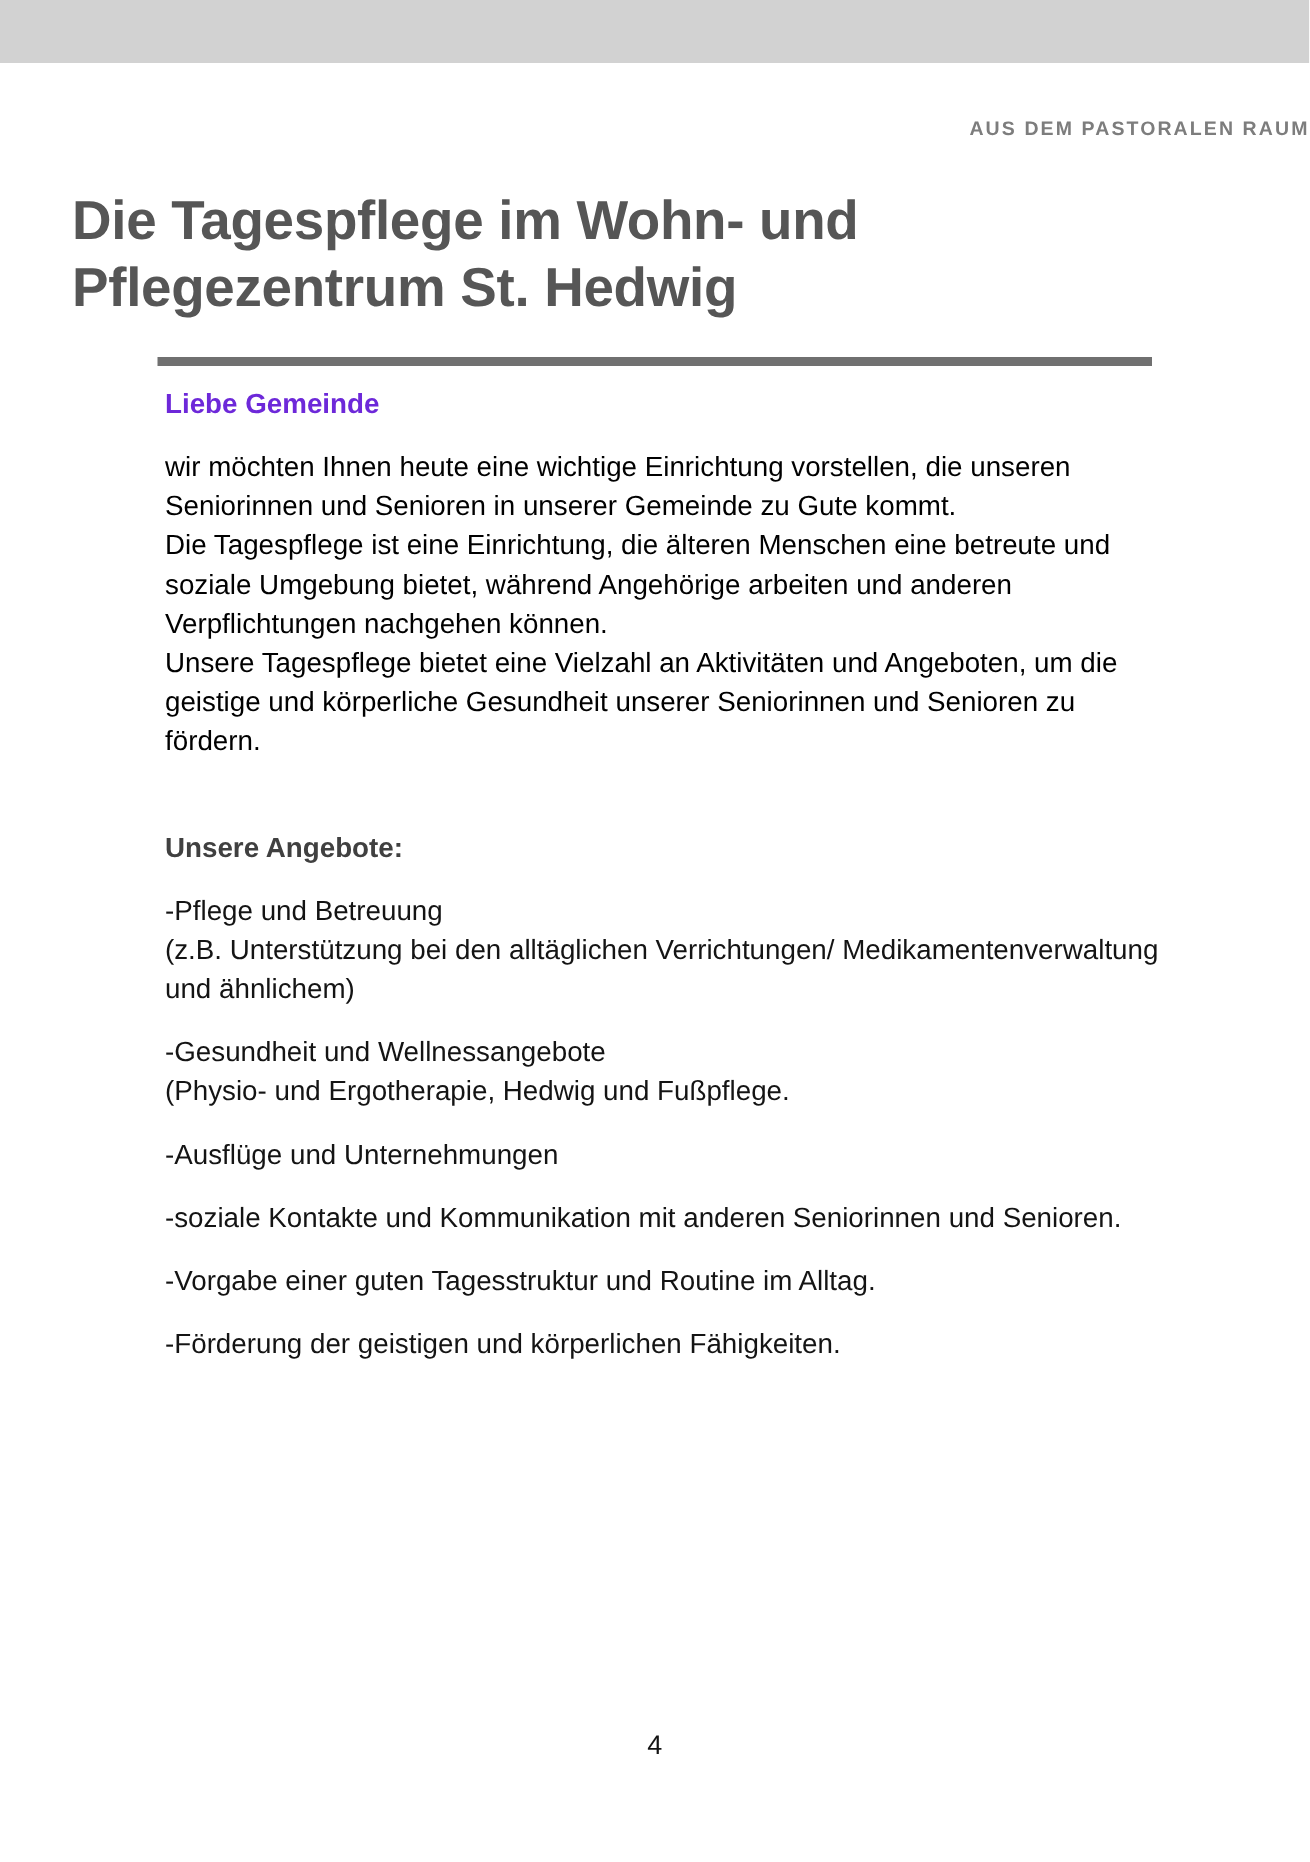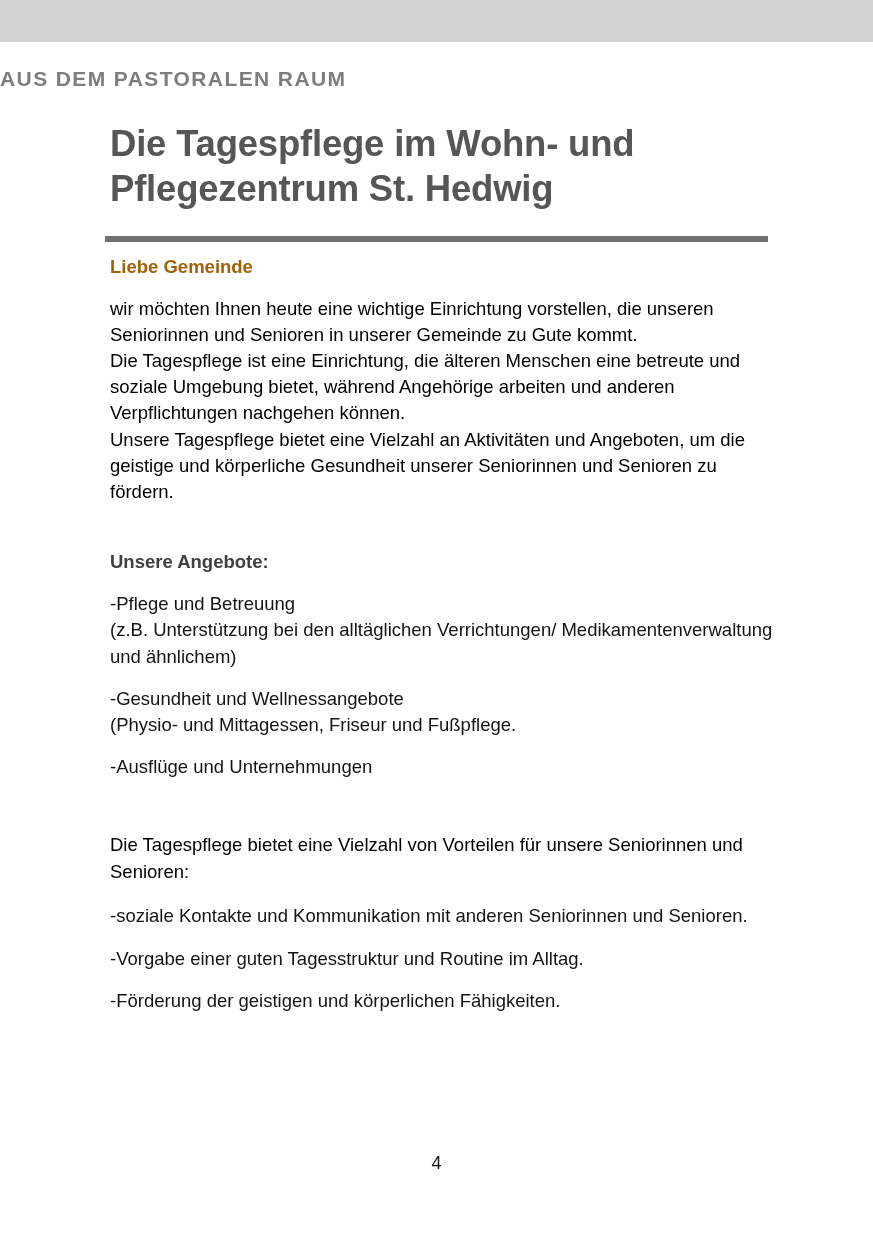--- a/index.html
+++ b/index.html
@@ -26,31 +26,31 @@
     height: 42px;
     background: #d2d2d2;
   }
   .content {
     position: absolute;
     top: 42px;
     left: 0;
     width: 873px;
   }
   .eyebrow {
-    text-align: left;
+    text-align: right;
     color: #7d7d7d;
-    font-size: 21px;
+    font-size: 13px;
     font-weight: bold;
     letter-spacing: 1.4px;
-    margin-top: 24px;
+    margin-top: 36px;
     line-height: 1.2;
   }
   .title-block {
     margin-top: 30px;
-    padding-left: 110px;
+    padding-left: 48px;
     padding-right: 100px;
   }
   .title {
     color: #565656;
     font-size: 36.5px;
     font-weight: bold;
     line-height: 45px;
     letter-spacing: -0.2px;
   }
   .rule {
@@ -59,21 +59,21 @@
     width: 663px;
     height: 6px;
     background: #707070;
   }
   .body {
     padding-left: 110px;
     padding-right: 95px;
   }
   .lead {
     margin-top: 12px;
-    color: #a16207;
+    color: #6d28d9;
     font-size: 18.5px;
     font-weight: bold;
     line-height: 26px;
   }
   .para {
     color: #000000;
     font-size: 18.5px;
     line-height: 26.2px;
     margin-top: 16px;
     white-space: pre-line;
@@ -135,25 +135,24 @@
       <p class="para">wir möchten Ihnen heute eine wichtige Einrichtung vorstellen, die unseren Seniorinnen und Senioren in unserer Gemeinde zu Gute kommt.
 Die Tagespflege ist eine Einrichtung, die älteren Menschen eine betreute und soziale Umgebung bietet, während Angehörige arbeiten und anderen Verpflichtungen nachgehen können.
 Unsere Tagespflege bietet eine Vielzahl an Aktivitäten und Angeboten, um die geistige und körperliche Gesundheit unserer Seniorinnen und Senioren zu fördern.</p>
 
       <div class="section-heading">Unsere Angebote:</div>
 
       <ul class="list">
         <li class="list-item">-Pflege und Betreuung
 (z.B. Unterstützung bei den alltäglichen Verrichtungen/ Medikamentenverwaltung und ähnlichem)</li>
         <li class="list-item">-Gesundheit und Wellnessangebote
-(Physio- und Mittagessen, Friseur und Fußpflege.</li>
+(Physio- und Ergotherapie, Hedwig und Fußpflege.</li>
         <li class="list-item">-Ausflüge und Unternehmungen</li>
       </ul>
 
-      <p class="para gap-para">Die Tagespflege bietet eine Vielzahl von Vorteilen für unsere Seniorinnen und Senioren:</p>
 
       <ul class="list">
         <li class="list-item">-soziale Kontakte und Kommunikation mit anderen Seniorinnen und Senioren.</li>
         <li class="list-item">-Vorgabe einer guten Tagesstruktur und Routine im Alltag.</li>
         <li class="list-item">-Förderung der geistigen und körperlichen Fähigkeiten.</li>
       </ul>
 
     </div>
   </div>
 

